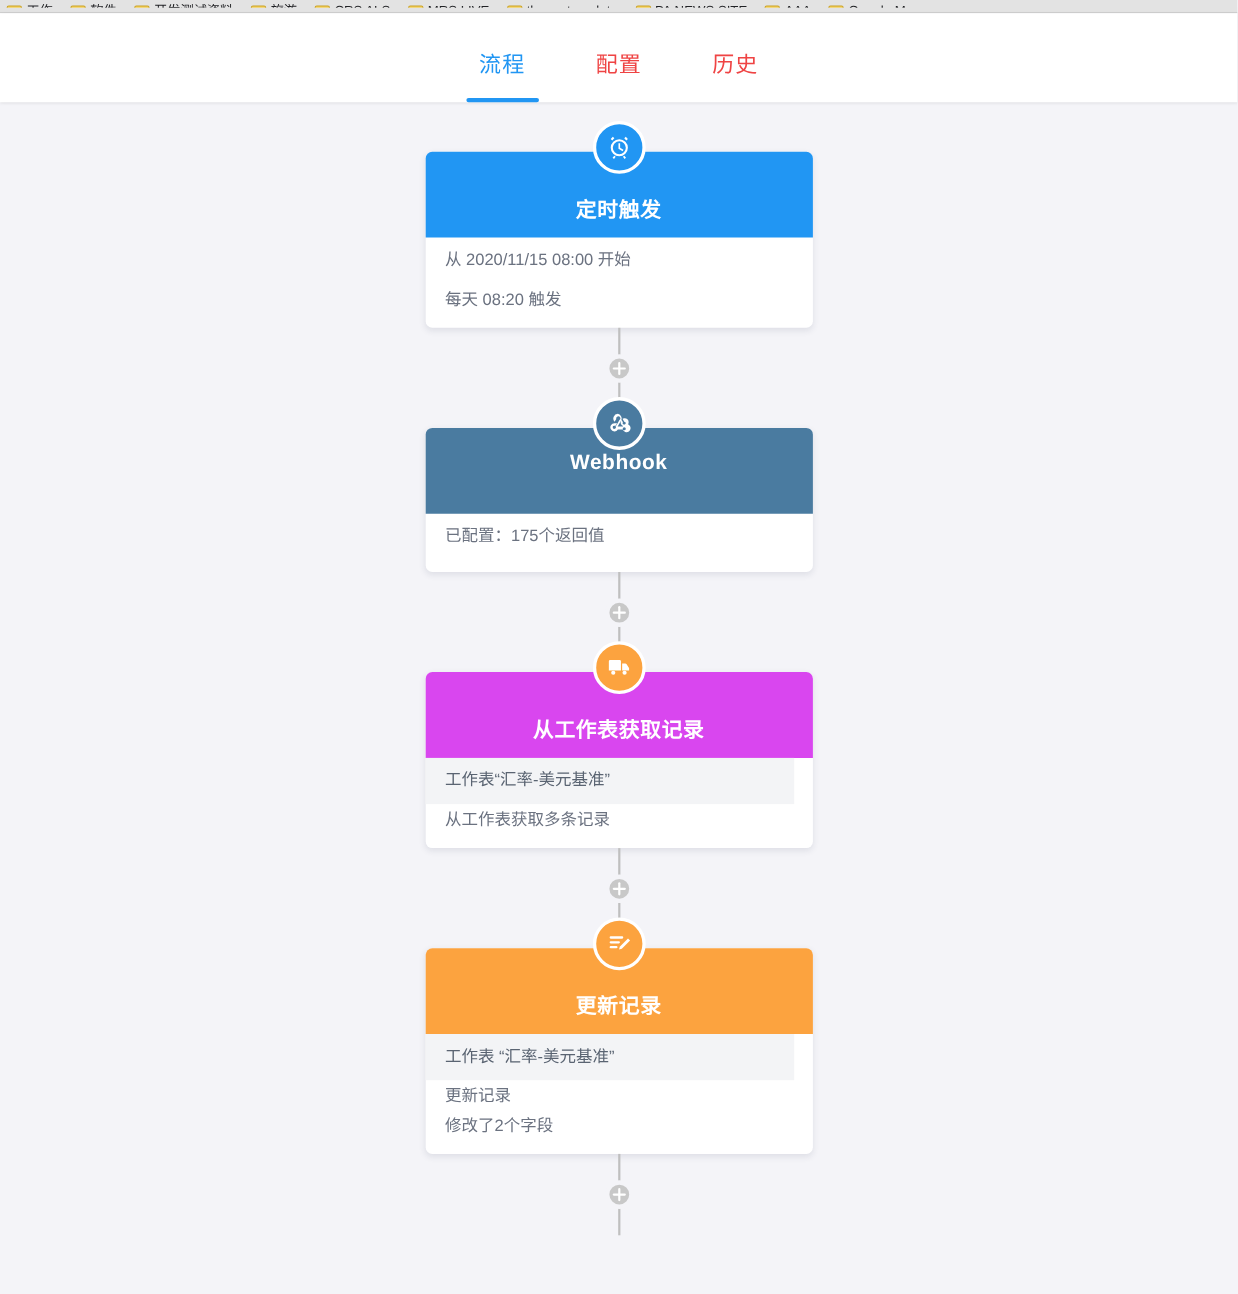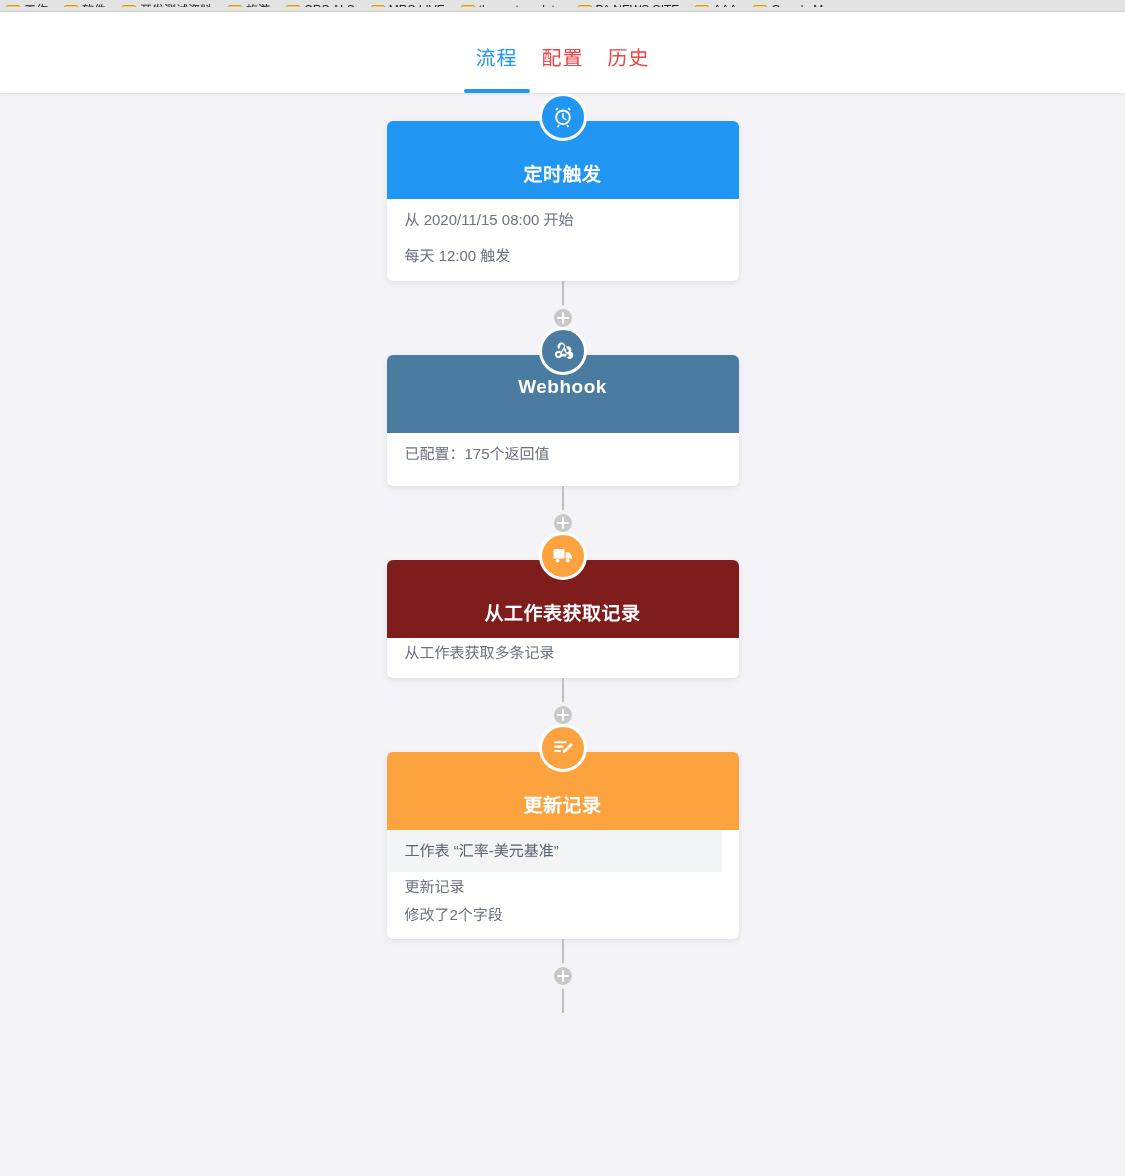--- a/index.html
+++ b/index.html
@@ -58,20 +58,21 @@
   }
   .bm-label { font-size: 12px; }
 
   
   .tabbar {
     height: 81px;
     background: #ffffff;
     display: flex;
     align-items: flex-end;
     justify-content: center;
+    gap: 40px;
     box-shadow: 0 1px 3px rgba(0,0,0,0.10);
     position: relative;
     z-index: 5;
   }
   .tab {
     position: relative;
     font-size: 20px;
     color: #ef4444;
     padding: 0 12px 22px 12px;
     cursor: pointer;
@@ -185,21 +186,21 @@
   .plus-btn::before,
   .plus-btn::after {
     content: "";
     position: absolute;
     background: #ffffff;
     border-radius: 1px;
   }
   .plus-btn::before { width: 12px; height: 2px; }
   .plus-btn::after  { width: 2px; height: 12px; }
 
-  .node-wrap { position: relative; }
+  .node-wrap { position: relative; margin-top: 17px; }
 </style>
 </head>
 <body>
 
 <div class="bookmark-strip" id="bookmark-bar">
     <span class="bm-item">
       <span class="bm-folder"></span>
       <span class="bm-label">工作</span>
     </span>
     <span class="bm-item">
@@ -256,21 +257,21 @@
               <path d="M11.25 8.2h1.5v4.2l3 1.75-.75 1.25-3.75-2.2z"></path>
               <path d="M4.2 4.35 6.1 2.4l1.4 1.35-1.9 1.95zM19.8 4.35 17.9 2.4l-1.4 1.35 1.9 1.95z"></path>
               <path d="M7.4 19.6l1.3 1-1.5 1.9-1.3-1zM16.6 19.6l-1.3 1 1.5 1.9 1.3-1z"></path>
             </svg>
           </div>
           <div class="node-head" style="background: rgb(33, 150, 243);">
             <div class="node-title">定时触发</div>
           </div>
           <div class="node-body">
             <div class="node-row">从 2020/11/15 08:00 开始</div>
-            <div class="node-row tight">每天 12:00 触发</div>
+            <div class="node-row tight">每天 08:20 触发</div>
           </div>
         </div>
       </div>
       <div class="connector">
         <div class="plus-btn" title="+"></div>
       </div>
       <div class="node-wrap">
         <div class="node">
           <div class="node-badge" style="background: rgb(74, 123, 160);">
             <svg viewBox="0 0 24 24">
@@ -292,24 +293,25 @@
       <div class="node-wrap">
         <div class="node">
           <div class="node-badge" style="background: rgb(252, 163, 63);">
             <svg viewBox="0 0 24 24">
               <path d="M2.5 6.2A1.2 1.2 0 0 1 3.7 5h8.6a1.2 1.2 0 0 1 1.2 1.2v8.3H2.5z"></path>
               <path d="M14.6 8.2h2.9c.4 0 .78.2 1 .53l2.2 3.3c.13.2.2.43.2.67v1.8h-6.3z"></path>
               <circle cx="6.5" cy="16.6" r="1.9"></circle>
               <circle cx="16.8" cy="16.6" r="1.9"></circle>
             </svg>
           </div>
-          <div class="node-head" style="background: #7f1d1d;">
+          <div class="node-head" style="background: #d946ef;">
             <div class="node-title">从工作表获取记录</div>
           </div>
           <div class="node-body">
+            <div class="node-row highlight">工作表“汇率-美元基准”</div>
             <div class="node-row tight">从工作表获取多条记录</div>
           </div>
         </div>
       </div>
       <div class="connector">
         <div class="plus-btn" title="+"></div>
       </div>
       <div class="node-wrap">
         <div class="node">
           <div class="node-badge" style="background: rgb(252, 163, 63);">

